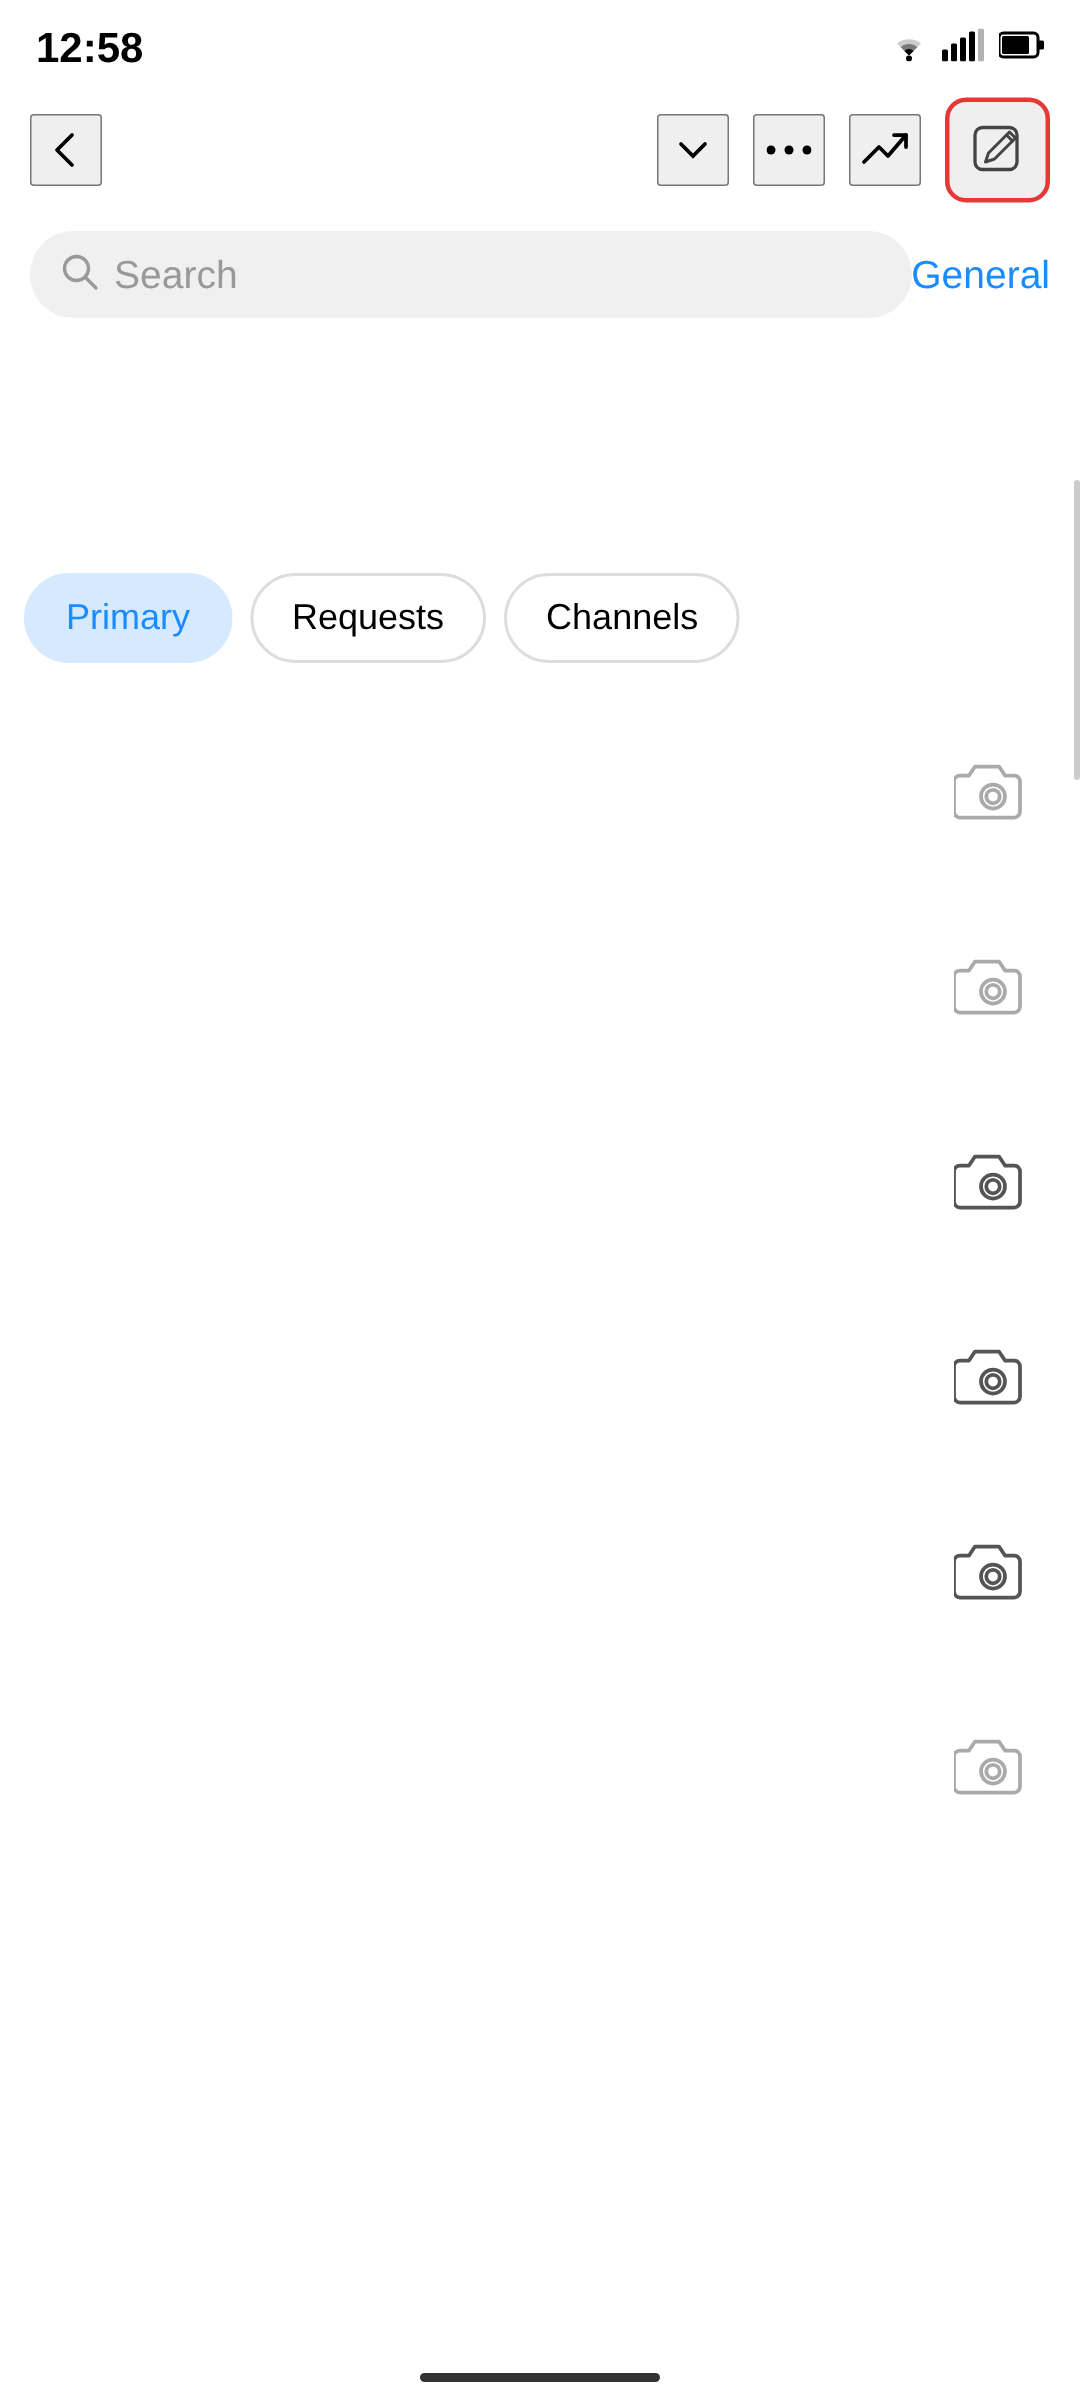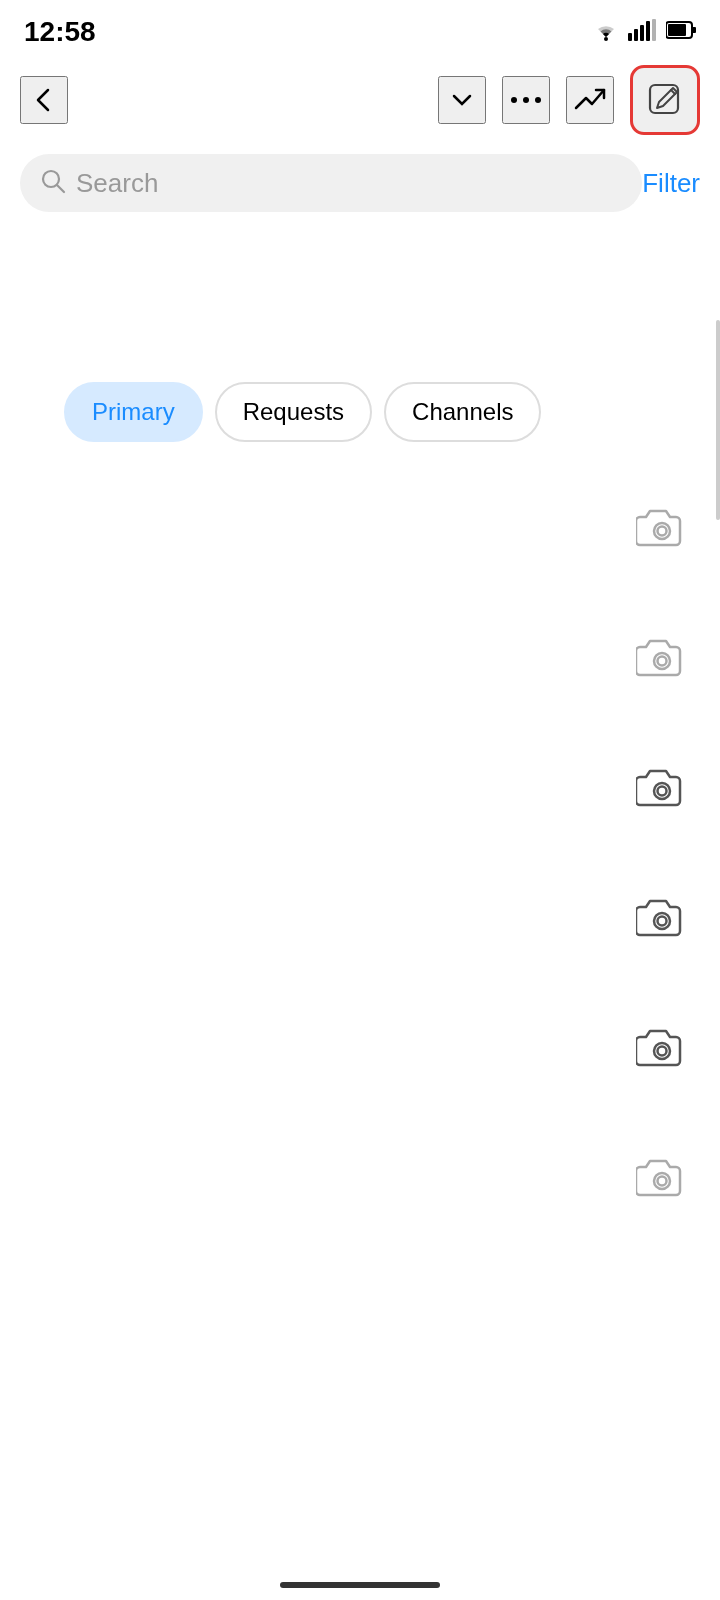--- a/index.html
+++ b/index.html
@@ -120,21 +120,20 @@
       border-radius: 2px;
     }
 
     
     .tab-bar {
       display: flex;
       align-items: center;
       padding: 20px 16px;
       gap: 12px;
       margin-top: 140px;
-      margin-left: 48px;
     }
     .tab-item {
       padding: 14px 26px;
       border-radius: 30px;
       font-size: 24px;
       font-weight: 500;
       cursor: pointer;
       border: 2px solid #ddd;
       background: #fff;
       color: #000;
@@ -254,21 +253,21 @@
 <div class="search-container">
   <div class="search-bar">
     <span>
       <svg width="26" height="26" viewBox="0 0 26 26" fill="none" stroke="#999" stroke-width="2.2" stroke-linecap="round">
         <circle cx="11" cy="11" r="8"></circle>
         <line x1="17" y1="17" x2="24" y2="24"></line>
       </svg>
     </span>
     <span class="search-input-text">Search</span>
   </div>
-  <span class="filter-btn">Filter</span>
+  <span class="filter-btn">General</span>
 </div>
 
 <div class="scrollbar-indicator"></div>
 
 <div class="tab-bar">
   <button class="tab-item active">Primary</button>
   <button class="tab-item">Requests</button>
   <button class="tab-item">Channels</button>
 </div>
 

